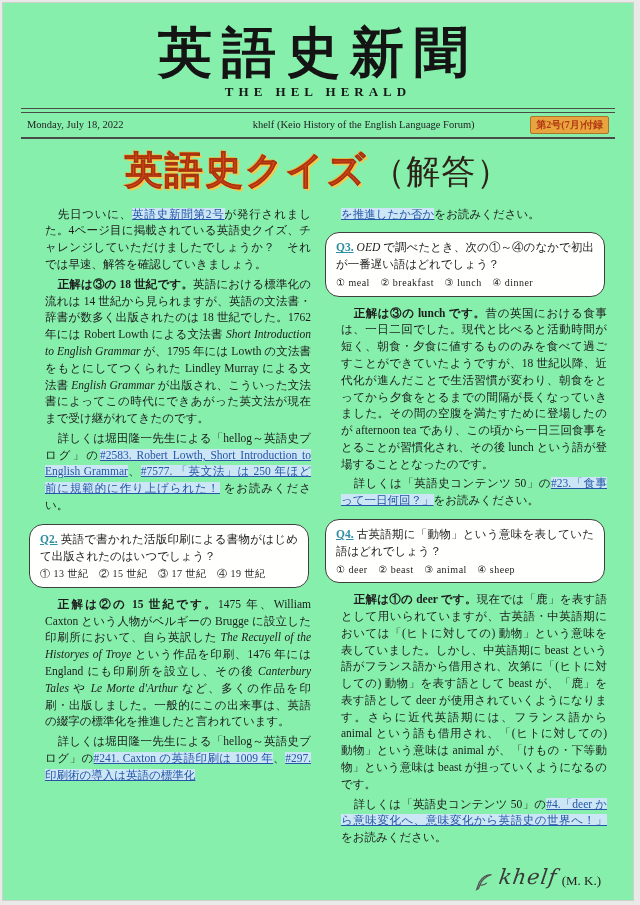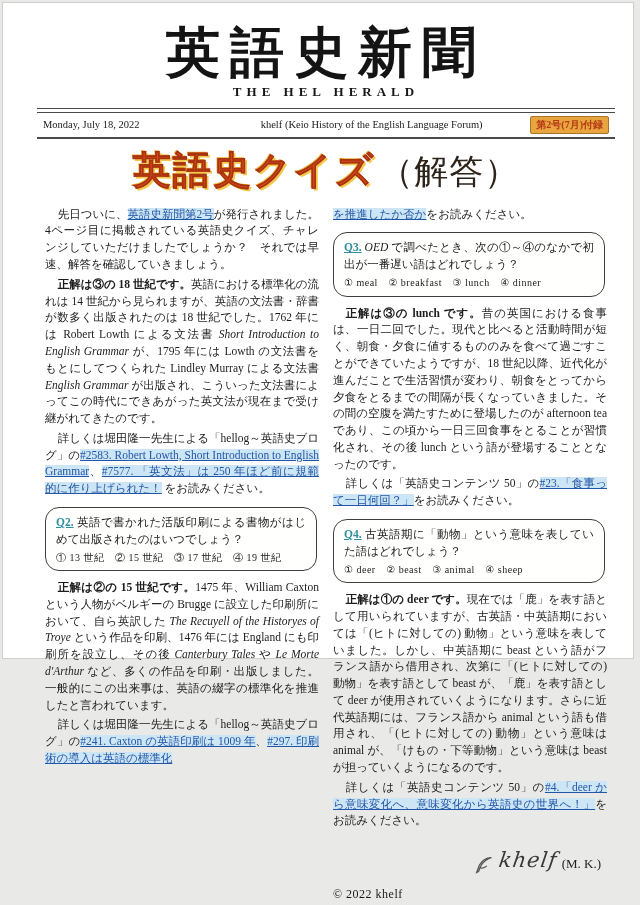--- a/index.html
+++ b/index.html
@@ -1,24 +1,23 @@
 <!DOCTYPE html>
 <html><head>
 <meta charset="utf-8">
 <style>
   html,body{margin:0;padding:0;}
   body{
     width:640px;height:905px;overflow:hidden;background:#e9e9e7;
     font-family:"Liberation Serif","DejaVu Serif",serif;color:#1c1c1c;
   }
   .page{
-    position:absolute;left:2px;top:2px;width:632px;height:657px;
-    background:#ffffff;border:1px solid #cfcfcd;box-sizing:border-box;
+    position:absolute;left:2px;top:2px;width:632px;height:899px;
+    background:#86efac;border:1px solid #cfcfcd;box-sizing:border-box;
     padding-top:22px;
-    padding-left:16px;
   }
   
   .masthead{ text-align:center; }
   .masthead-title{
     font-size:54px;font-weight:700;letter-spacing:10px;line-height:1.05;
     color:#141414;
   }
   .masthead-sub{
     font-size:13px;font-weight:700;letter-spacing:5px;color:#171717;margin-top:2px;
   }
@@ -44,21 +43,21 @@
     -webkit-text-stroke:0.5px #a8330f;
   }
   .headline-suffix{
     font-size:34px;font-weight:400;color:#2e2318;letter-spacing:1px;text-align:center;
   }
   
   .columns{
     display:flex;gap:14px;padding:2px 26px 0 26px;
   }
   .col{width:288px;font-size:11.5px;line-height:1.46;text-align:justify;}
-  .body-p{margin:0 0 3px 0;text-indent:1.1em;}
+  .body-p{margin:0 0 3px 16px;text-indent:1.1em;}
   .body-p.noindent{text-indent:0;}
   .emph{font-weight:bold;}
   .btitle{font-style:italic;}
   .ilink{
     color:#2456a8;background:#cde6f5;text-decoration:underline;cursor:pointer;
   }
   
   .qbox{
     border:1.5px solid #3f3f3f;border-radius:14px;
     padding:6px 10px 5px 10px;margin:10px 2px 8px 0;background:#fffffd;

